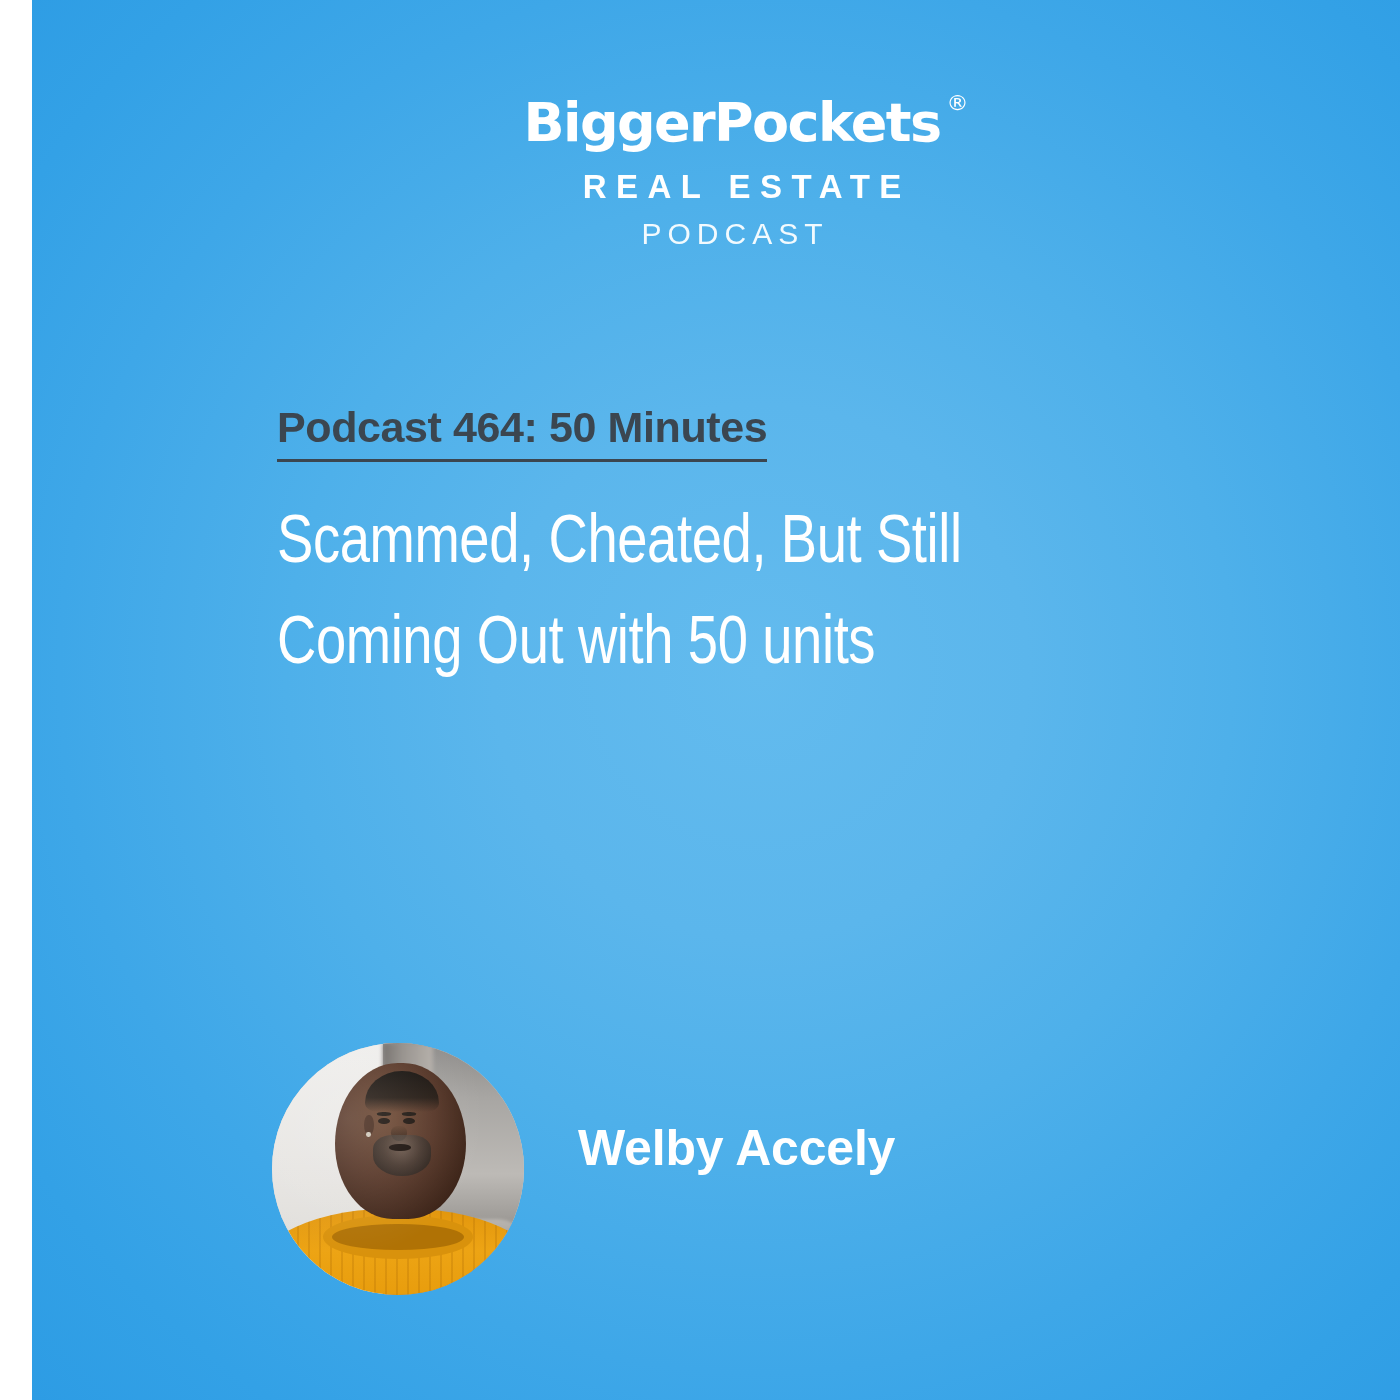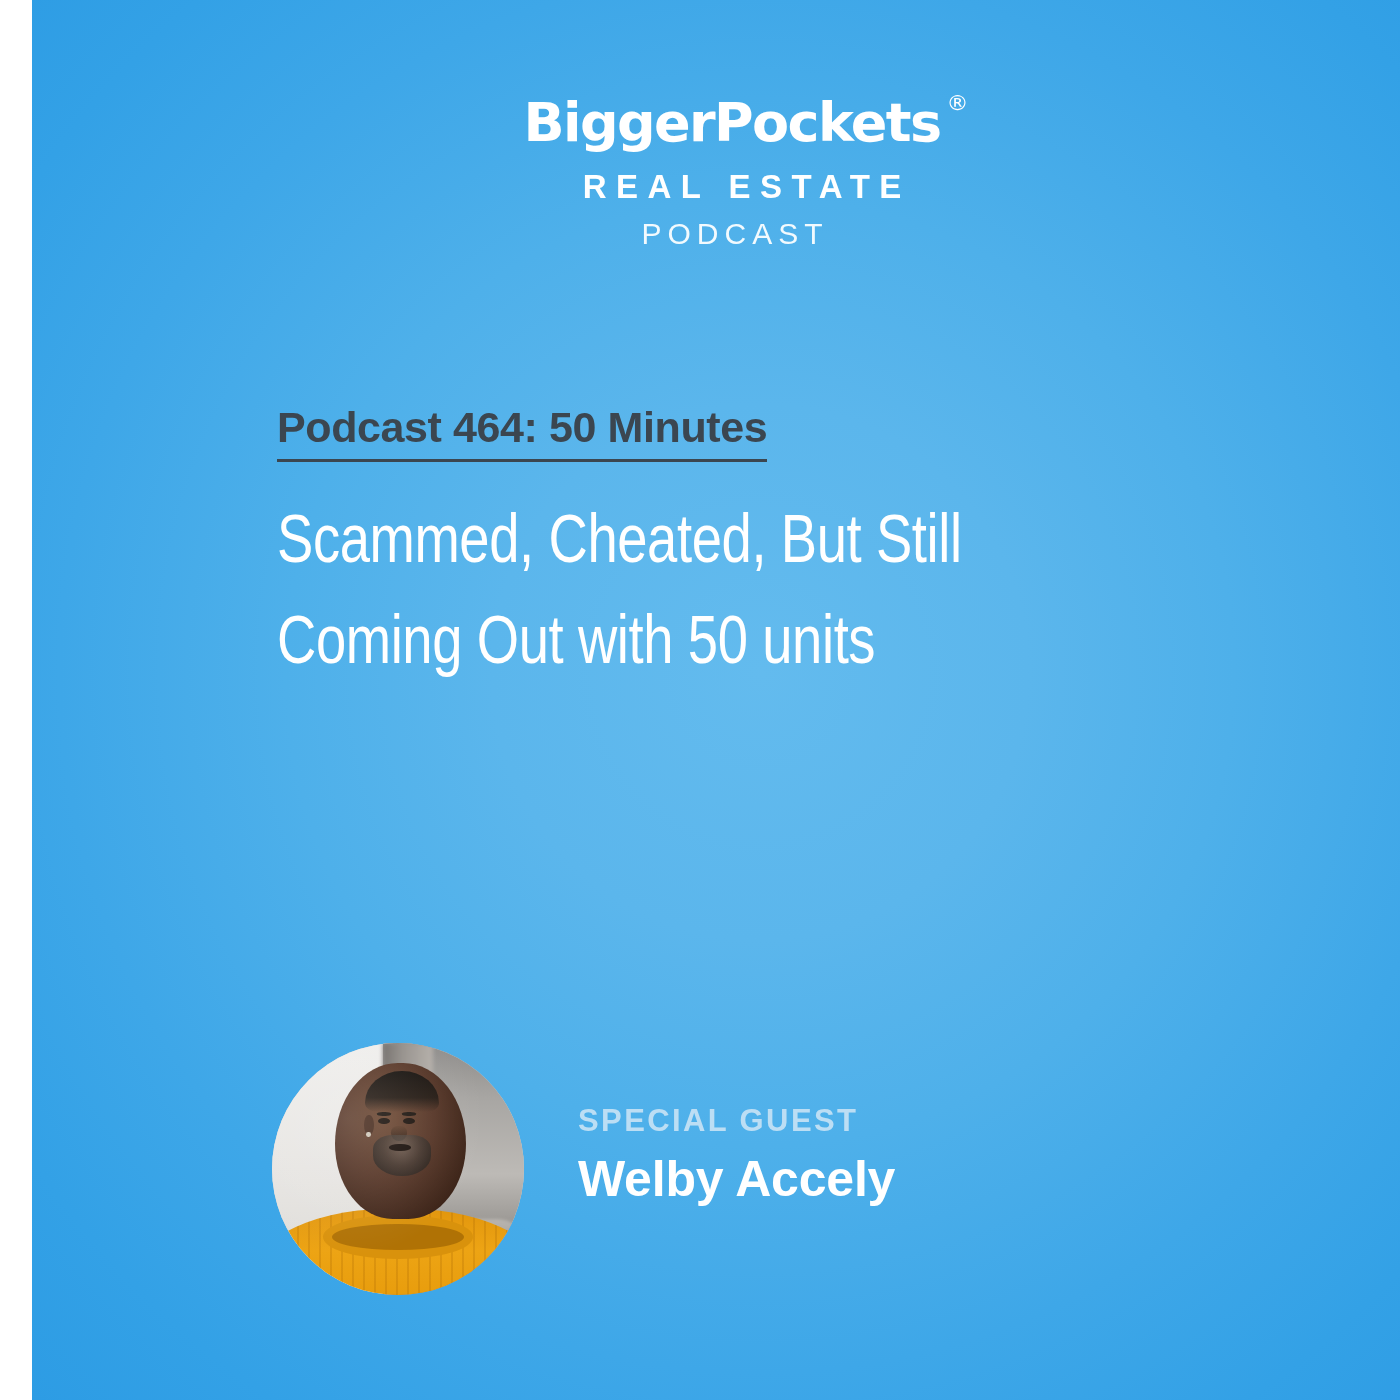--- a/index.html
+++ b/index.html
@@ -316,17 +316,16 @@
         <div class="mouth"></div>
         <div class="ear-l"></div>
         <div class="earring"></div>
       </div>
 
       <div class="bg-shadow"></div>
     </div>
   </div>
 
   <div class="guest-text">
-    <div class="guest-kicker">SPECIAL GUEST</div>
     <div class="guest-name">Welby Accely</div>
   </div>
 
 </div>
 
 </body></html>

